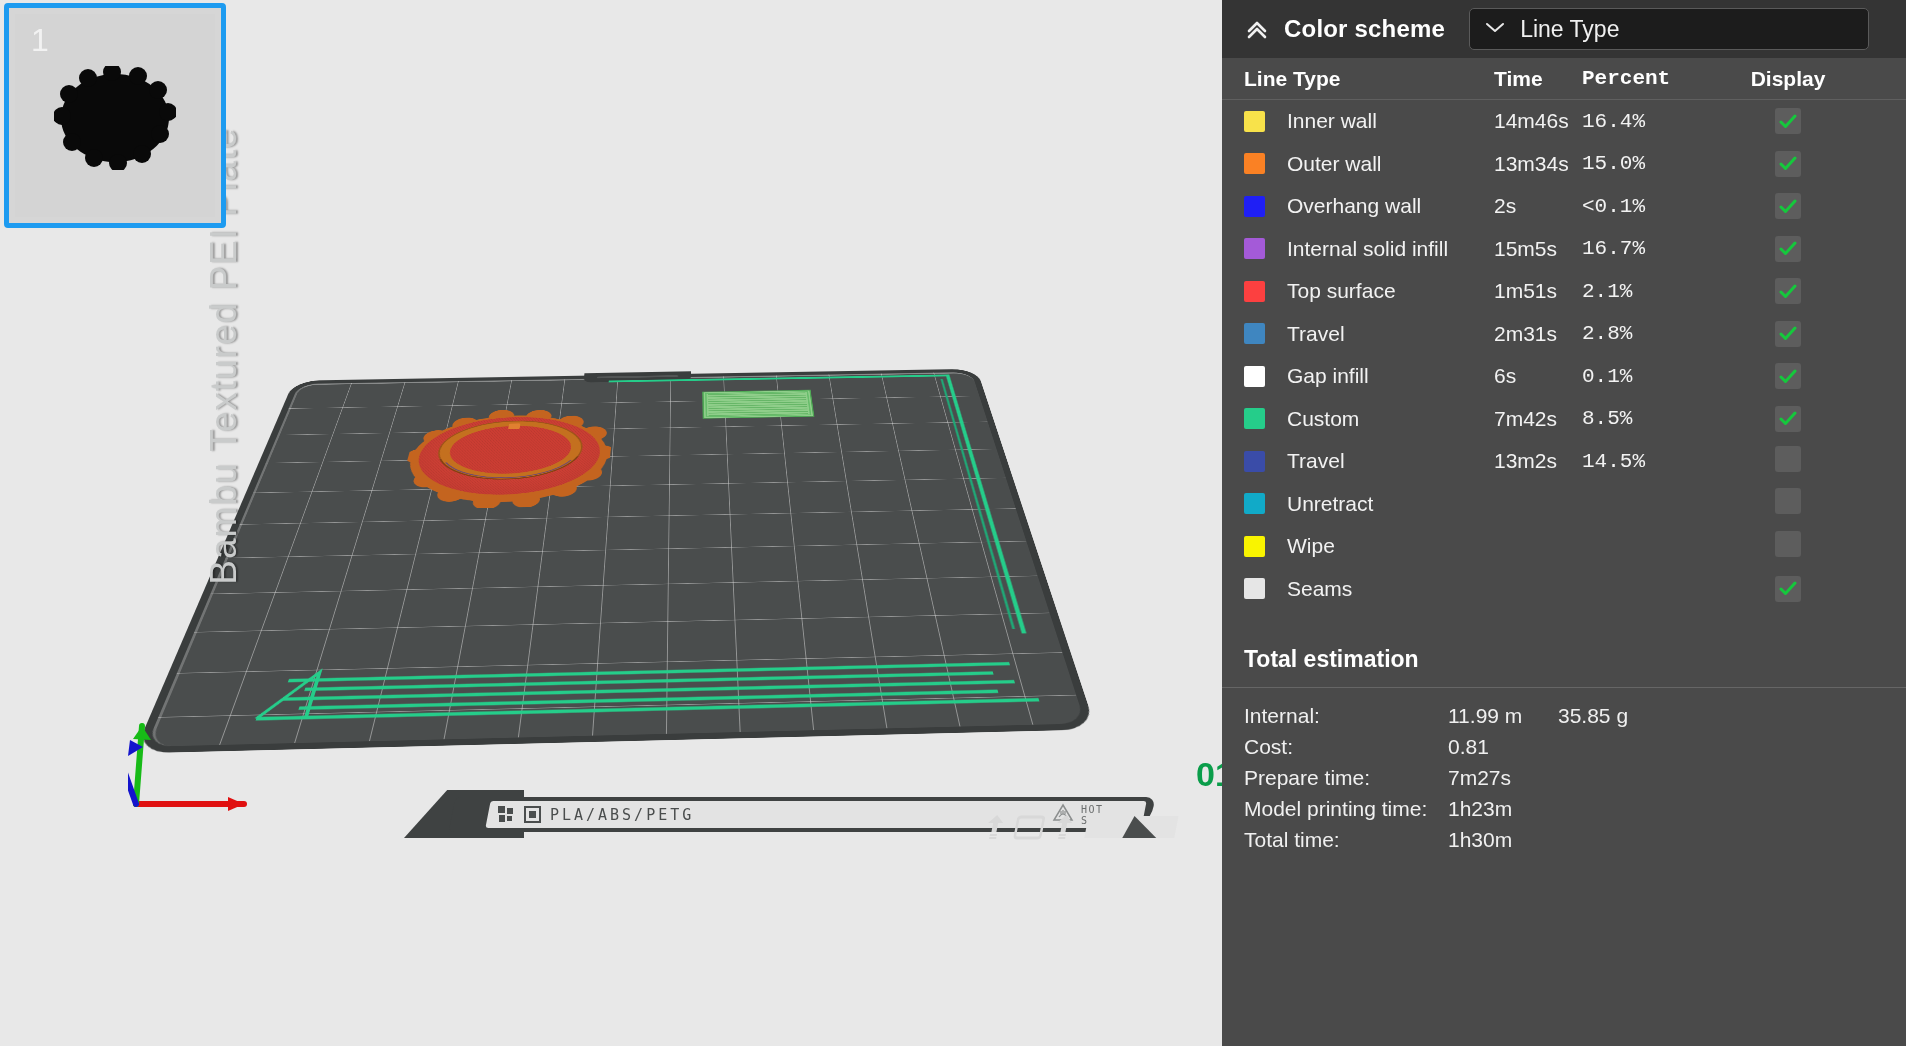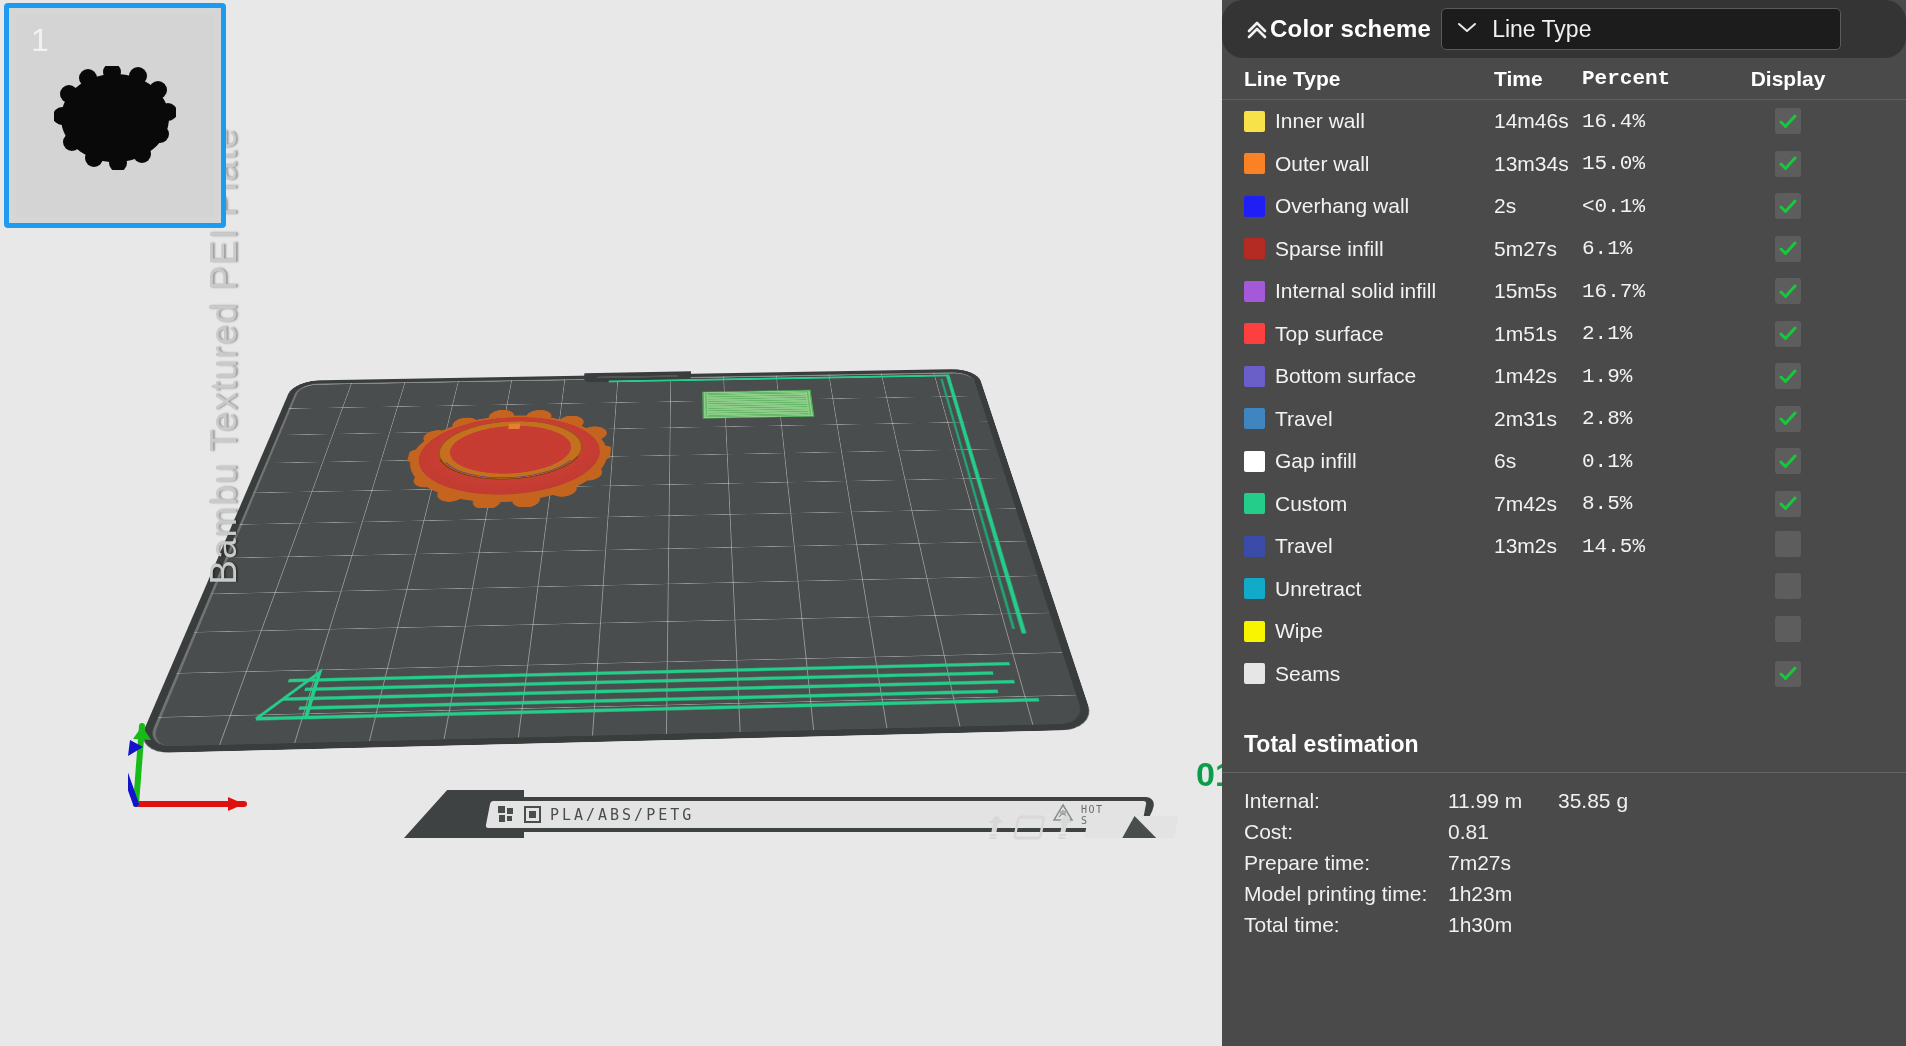--- a/index.html
+++ b/index.html
@@ -132,23 +132,22 @@
   }
 
   
   #panel {
     position:absolute; right:0; top:0; width:684px; height:1046px;
     background:#4a4a4a; color:#fff;
     display:flex; flex-direction:column;
   }
   #panel-head {
     height:58px; background:#343434;
-    display:flex; align-items:center; padding:0 0 0 22px; gap:0;
+    display:flex; align-items:center; padding:0 0 0 22px; gap:14px;
     flex:0 0 auto;
-    border-radius:21px;
   }
   .collapse-ic { width:26px; height:26px; cursor:pointer; }
   #panel-title { font-size:24px; font-weight:bold; letter-spacing:.2px; }
   #scheme-select {
     margin-left:10px; width:400px; height:42px; background:#1c1c1c;
     border:1px solid #5a5a5a; border-radius:5px;
     display:flex; align-items:center; gap:14px; padding:0 14px;
     cursor:pointer;
   }
   #scheme-value { font-size:23px; color:#f0f0f0; }
@@ -161,21 +160,21 @@
   .c-name { width:272px; padding-left:22px; }
   .c-time { width:88px; }
   .c-pct  { width:130px;font-family:Liberation Mono, monospace; }
   .c-disp { flex:1; text-align:center; padding-right:42px; }
 
   .rows { flex:0 0 auto; }
   .row {
     display:flex; align-items:center; height:42.5px;
     font-size:21px; color:#f2f2f2;
   }
-  .row .c-name { display:flex; align-items:center; gap:10px; padding-left:22px;text-align:right; }
+  .row .c-name { display:flex; align-items:center; gap:22px; padding-left:22px;text-align:right; }
   .sw { width:21px; height:21px; flex:0 0 auto; border-radius:2px; }
   .nm { white-space:nowrap; }
   .chk {
     width:26px; height:26px; background:#5d5d5d; border-radius:3px;
     display:inline-flex; align-items:center; justify-content:center;
     cursor:pointer;
   }
   .chk svg { display:block; }
 
   #total-head {
@@ -456,64 +455,38 @@
         <div class="c-time">2s</div>
         <div class="c-pct">&lt;0.1%</div>
         <div class="c-disp"><span class="chk">
             <svg width="18" height="15" viewBox="0 0 18 15">
               <path d="M2,8 L6.5,12.5 L16,2" fill="none" stroke="#15c83c" stroke-width="3" stroke-linecap="round" stroke-linejoin="round"></path>
             </svg>
           </span></div>
       </div>
       <div class="row">
         <div class="c-name">
-          <span class="sw" style="background:#b32b22"></span>
-          <span class="nm">Sparse infill</span>
-        </div>
-        <div class="c-time">5m27s</div>
-        <div class="c-pct">6.1%</div>
-        <div class="c-disp"><span class="chk">
-            <svg width="18" height="15" viewBox="0 0 18 15">
-              <path d="M2,8 L6.5,12.5 L16,2" fill="none" stroke="#15c83c" stroke-width="3" stroke-linecap="round" stroke-linejoin="round"></path>
-            </svg>
-          </span></div>
-      </div>
-      <div class="row">
-        <div class="c-name">
           <span class="sw" style="background:#a45ad8"></span>
           <span class="nm">Internal solid infill</span>
         </div>
         <div class="c-time">15m5s</div>
         <div class="c-pct">16.7%</div>
         <div class="c-disp"><span class="chk">
             <svg width="18" height="15" viewBox="0 0 18 15">
               <path d="M2,8 L6.5,12.5 L16,2" fill="none" stroke="#15c83c" stroke-width="3" stroke-linecap="round" stroke-linejoin="round"></path>
             </svg>
           </span></div>
       </div>
       <div class="row">
         <div class="c-name">
           <span class="sw" style="background:#fc4040"></span>
           <span class="nm">Top surface</span>
         </div>
         <div class="c-time">1m51s</div>
         <div class="c-pct">2.1%</div>
-        <div class="c-disp"><span class="chk">
-            <svg width="18" height="15" viewBox="0 0 18 15">
-              <path d="M2,8 L6.5,12.5 L16,2" fill="none" stroke="#15c83c" stroke-width="3" stroke-linecap="round" stroke-linejoin="round"></path>
-            </svg>
-          </span></div>
-      </div>
-      <div class="row">
-        <div class="c-name">
-          <span class="sw" style="background:#6a5fc8"></span>
-          <span class="nm">Bottom surface</span>
-        </div>
-        <div class="c-time">1m42s</div>
-        <div class="c-pct">1.9%</div>
         <div class="c-disp"><span class="chk">
             <svg width="18" height="15" viewBox="0 0 18 15">
               <path d="M2,8 L6.5,12.5 L16,2" fill="none" stroke="#15c83c" stroke-width="3" stroke-linecap="round" stroke-linejoin="round"></path>
             </svg>
           </span></div>
       </div>
       <div class="row">
         <div class="c-name">
           <span class="sw" style="background:#3f86c0"></span>
           <span class="nm">Travel</span>

